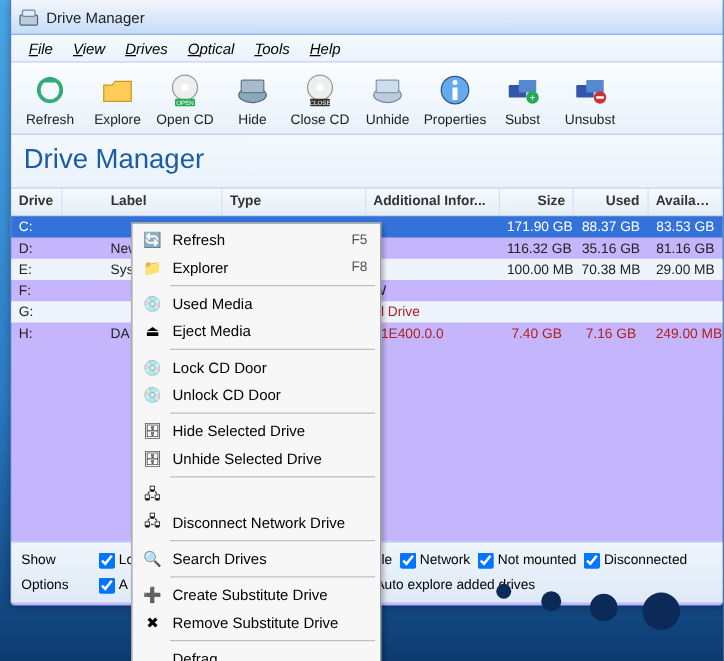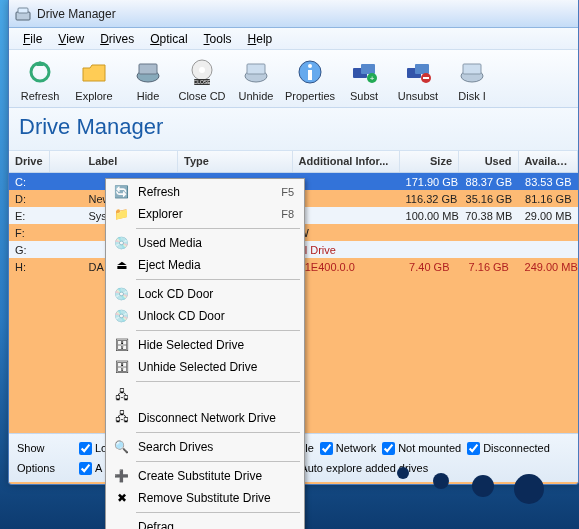--- a/index.html
+++ b/index.html
@@ -1,20 +1,20 @@
 <!DOCTYPE html>
 <html><head>
 <meta charset="utf-8">
 <style>
 * { box-sizing: border-box; margin: 0; padding: 0; font-family: "Segoe UI", Tahoma, sans-serif; }
 body { background: linear-gradient(180deg, #4aa8e8 0%, #2b7bc4 60%, #0d3b70 100%); width: 579px; height: 529px; overflow: hidden; position: relative; }
-.window { position: absolute; left: 8px; top: 0; width: 571px; height: 485px; background: #fdba74; border: 1px solid #4a7abc; border-top: none; border-radius: 0 0 4px 4px; box-shadow: 0 0 8px rgba(0,0,0,.3); }
+.window { position: absolute; left: 8px; top: 0; width: 571px; height: 485px; background: #c4b5fd; border: 1px solid #4a7abc; border-top: none; border-radius: 0 0 4px 4px; box-shadow: 0 0 8px rgba(0,0,0,.3); }
 .titlebar { height: 28px; background: linear-gradient(180deg, #f3f7fd 0%, #dce9fa 50%, #c4dcf7 100%); border-bottom: 1px solid #8fb5e0; display: flex; align-items: center; padding: 0 6px; font-size: 12px; color: #222; }
 .titlebar .win-icon { width: 16px; height: 16px; margin-right: 6px; display: flex; align-items: center; justify-content: center; }
-.menubar { height: 22px; background: linear-gradient(180deg, #f6fafe 0%, #eaf2fc 100%); border-bottom: 1px solid #cfdff0; display: flex; align-items: center; padding: 0 6px; font-size: 12px; }
+.menubar { height: 22px; background: linear-gradient(180deg, #f6fafe 0%, #eaf2fc 100%); border-bottom: 1px solid #cfdff0; display: flex; align-items: center; padding: 0 6px; font-size: 12px; font-style: italic; }
 .menubar span { padding: 2px 8px; cursor: default; }
 .menubar span u { text-decoration: underline; }
 .toolbar { height: 58px; background: linear-gradient(180deg, #fbfdff 0%, #e8f1fb 100%); border-bottom: 1px solid #c5d8ee; display: flex; align-items: center; padding: 2px 4px; overflow: hidden; }
 .tbtn { width: 54px; display: flex; flex-direction: column; align-items: center; font-size: 11px; color: #222; cursor: default; }
 .tbtn .ticon { width: 32px; height: 32px; margin-bottom: 2px; display: flex; align-items: center; justify-content: center; }
 .heading { padding: 6px 10px 10px; font-size: 22px; color: #1a5ca8; font-weight: 400; background: linear-gradient(180deg,#f4f9fe,#e9f2fb); border-bottom:1px solid #d3e2f2;}
 .gridhead { height: 22px; background: linear-gradient(180deg,#f7fafd,#e4edf7); border-bottom:1px solid #c3d5ea; display:flex; font-size:11px; font-weight:700; color:#333; }
 .gridhead div { padding: 4px 6px; border-right:1px solid #d5e2f0; overflow:hidden; white-space:nowrap; text-overflow:ellipsis;}
 .col-drive{width:42px;} .col-label{width:100px;margin-left:33px;} .col-type{width:120px;} .col-info{width:112px;} .col-size{width:62px;text-align:right;} .col-used{width:62px;text-align:right;} .col-avail{width:62px;text-align:right;}
 .gridbody { font-size:11px; color:#222; }
@@ -75,20 +75,31 @@
         <div class="ticon">
           <svg width="28" height="28">
             <path d="M3 10 L10 10 L12 7 L25 7 L25 23 L3 23 Z" fill="#fc5" stroke="#c92"></path>
           </svg>
         </div>
         <span>Explore</span>
       </div>
     <div class="tbtn">
         <div class="ticon">
           <svg width="28" height="28">
+            <circle cx="14" cy="12" r="10" fill="#eee" stroke="#999"></circle>
+            <circle cx="14" cy="12" r="3" fill="#fff"></circle>
+            <rect x="6" y="21" width="16" height="6" fill="#2a5" rx="1"></rect>
+            <text x="14" y="26" font-size="5" fill="#fff" text-anchor="middle">OPEN</text>
+          </svg>
+        </div>
+        <span>Open CD</span>
+      </div>
+    <div class="tbtn">
+        <div class="ticon">
+          <svg width="28" height="28">
             <ellipse cx="14" cy="18" rx="11" ry="6" fill="#8ab" stroke="#567"></ellipse>
             <rect x="5" y="6" width="18" height="10" fill="#abc" stroke="#678" rx="1"></rect>
           </svg>
         </div>
         <span>Hide</span>
       </div>
     <div class="tbtn">
         <div class="ticon">
           <svg width="28" height="28">
             <circle cx="14" cy="12" r="10" fill="#eee" stroke="#999"></circle>
@@ -132,29 +143,20 @@
     <div class="tbtn">
         <div class="ticon">
           <svg width="28" height="28">
             <rect x="3" y="10" width="14" height="10" fill="#35a" rx="1"></rect>
             <rect x="11" y="6" width="14" height="10" fill="#58c" rx="1"></rect>
             <circle cx="22" cy="20" r="5" fill="#c33"></circle>
             <rect x="19" y="19" width="6" height="2" fill="#fff"></rect>
           </svg>
         </div>
         <span>Unsubst</span>
-      </div>
-    <div class="tbtn">
-        <div class="ticon">
-          <svg width="28" height="28">
-            <ellipse cx="14" cy="18" rx="11" ry="6" fill="#bcd" stroke="#789"></ellipse>
-            <rect x="5" y="6" width="18" height="10" fill="#cde" stroke="#89a" rx="1"></rect>
-          </svg>
-        </div>
-        <span>Disk I</span>
       </div>
   </div>
 
   <div class="heading">Drive Manager</div>
 
   <div class="gridhead">
     <div class="col-drive">Drive</div>
     <div class="col-label">Label</div>
     <div class="col-type">Type</div>
     <div class="col-info">Additional Infor...</div>

